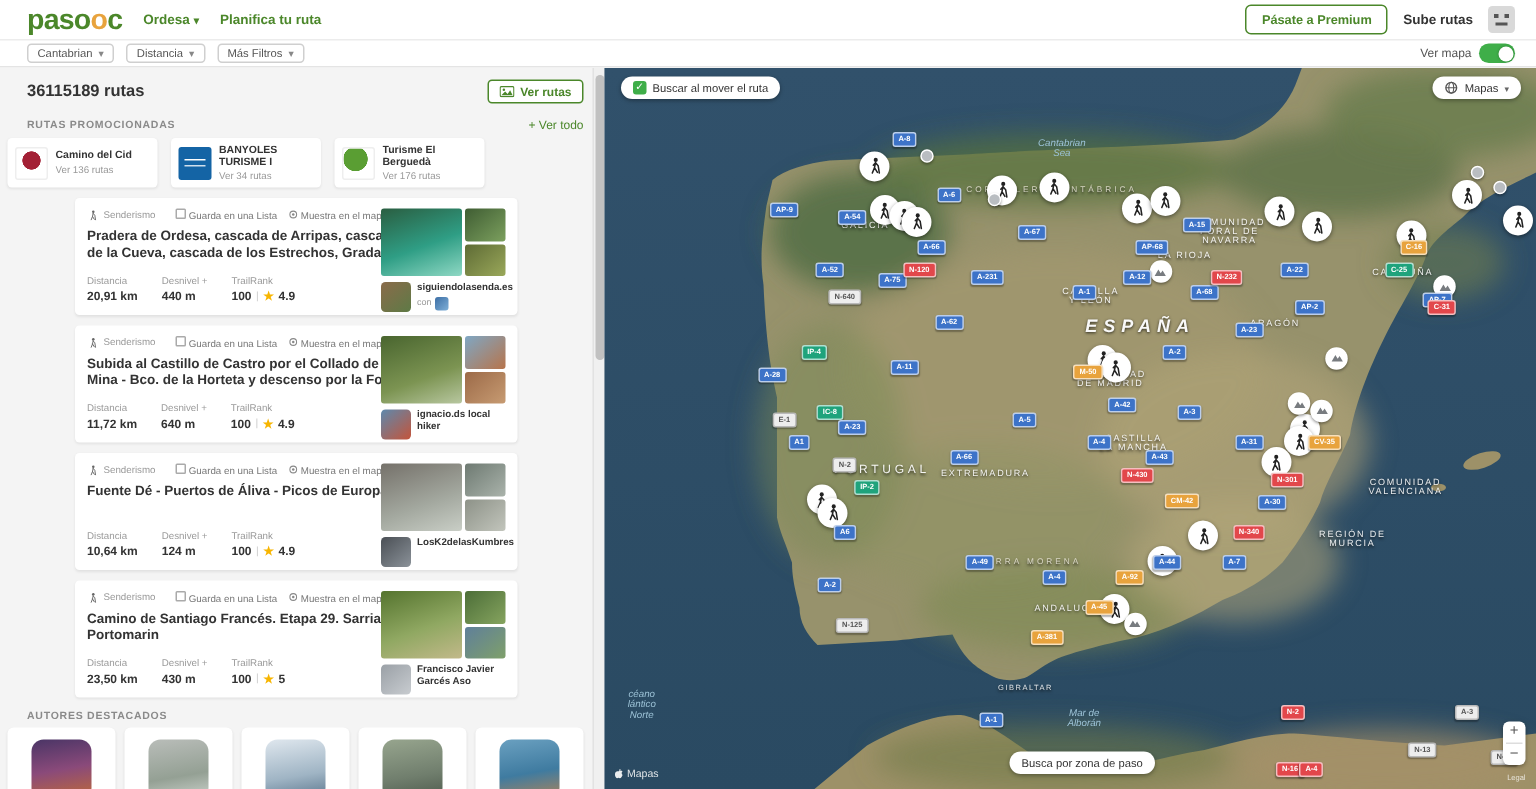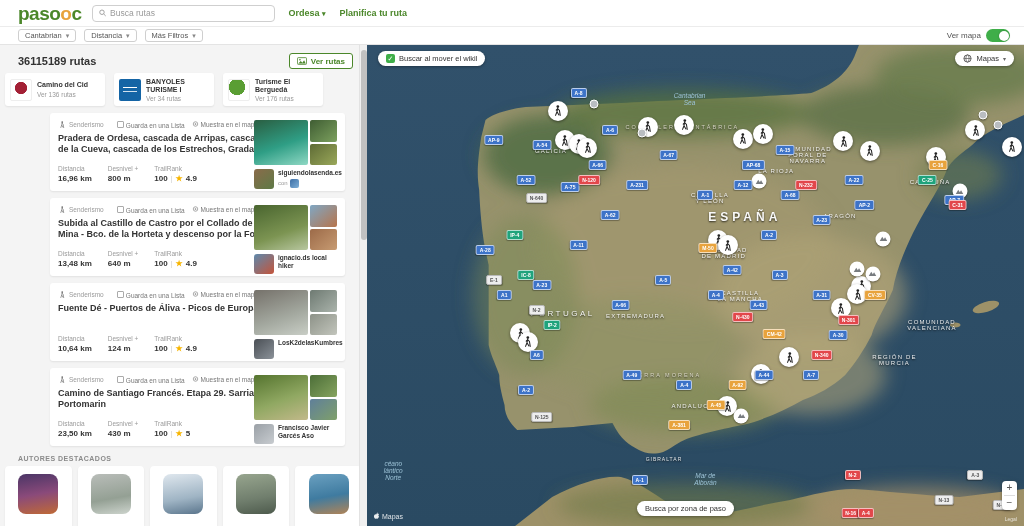--- a/index.html
+++ b/index.html
@@ -25,21 +25,21 @@
   .filterbar { height:18px; background:#fff; border-bottom:1px solid #e4e4e4; display:flex; align-items:center; padding:0 14px 0 18px; position:relative; z-index:30; }
   .chip { border:1px solid #cfcfcf; border-radius:3px; height:13px; display:flex; align-items:center; gap:4px; padding:0 6px; font-size:7.5px; color:#555; margin-right:8px; background:#fff; cursor:pointer; }
   .chip .caret { color:#888; }
   .ver-mapa { margin-left:auto; display:flex; align-items:center; gap:5px; }
   .ver-mapa-label { font-size:8px; color:#555; }
   .toggle { width:24px; height:13px; border-radius:7px; background:#3fae49; position:relative; cursor:pointer; }
   .toggle:after { content:""; position:absolute; right:1.5px; top:1.5px; width:10px; height:10px; border-radius:50%; background:#fff; box-shadow:0 0 2px rgba(0,0,0,.3); }
 
   
   .content { display:flex; height:481px; }
-  .sidebar { width:367px; background:#f4f4f4; position:relative; flex:none; overflow:hidden; }
+  .sidebar { width:403px; background:#f4f4f4; position:relative; flex:none; overflow:hidden; }
   .sidebar-scrollbar { position:absolute; right:0; top:0; width:8px; height:100%; background:#f0f0f0; border-left:1px solid #e2e2e2; }
   .sidebar-thumb { position:absolute; top:5px; width:6px; left:1px; height:190px; background:#c1c1c1; border-radius:3px; }
 
   
   .results-row { display:flex; align-items:center; padding:8px 14px 0 18px; }
   .results-count { font-size:11px; font-weight:bold; color:#333; }
   .verfotos-btn { margin-left:auto; border:1px solid #4b872a; background:#fff; color:#4b872a; border-radius:3px; font-size:8px; font-weight:bold; height:16px; display:flex; align-items:center; gap:4px; padding:0 7px; cursor:pointer; }
 
   
   .promo-head { display:flex; align-items:center; padding:10px 14px 0 18px; }
@@ -142,29 +142,27 @@
   .zoomctrl .zd { height:1px; background:#ddd; margin:0 2px; }
   .legal { position:absolute; right:7px; bottom:4px; font-size:5px; color:rgba(255,255,255,.75); z-index:20; }
   .attribution { position:absolute; left:6px; bottom:6px; font-size:7px; color:rgba(255,255,255,.85); display:flex; align-items:center; gap:2px; z-index:20; }
   .apple { width:7px; height:8px; }
 </style>
 </head>
 <body>
 
 <header class="topbar">
   <div class="brand"><span>paso</span><span class="o">o</span><span>c</span></div>
-  <div class="searchbox">
-    <svg class="mag" width="8" height="8" viewBox="0 0 10 10">
-        <circle cx="4" cy="4" r="3" fill="none" stroke="#999" stroke-width="1.2"></circle>
-        <line x1="6.3" y1="6.3" x2="9" y2="9" stroke="#999" stroke-width="1.2"></line>
-      </svg>
-    <input type="text" placeholder="Busca rutas" style="">
-  </div>
   <span class="nav-link"><span>Ordesa</span> <span class="caret">▾</span></span>
   <span class="nav-link">Planifica tu ruta</span>
+  <div class="top-right">
+    <button class="premium-btn">Pásate a Premium</button>
+    <span class="sube">Sube rutas</span>
+    <div class="avatar-btn"></div>
+  </div>
 </header>
 
 <div class="filterbar">
   <div class="chip">
       <span>Cantabrian</span>
       <span class="caret">▾</span>
     </div>
   <div class="chip">
       <span>Distancia</span>
       <span class="caret">▾</span>
@@ -188,20 +186,24 @@
       <button class="verfotos-btn">
         <svg width="10" height="8" viewBox="0 0 12 9">
             <rect x="0.5" y="0.5" width="11" height="8" rx="1" fill="none" stroke="#4b872a"></rect>
             <circle cx="3.5" cy="3" r="1" fill="#4b872a"></circle>
             <path d="M1.5 7.5 L4.5 4.5 L6.5 6.5 L8.5 3.5 L10.5 7.5 Z" fill="#4b872a"></path>
           </svg>
         <span>Ver rutas</span>
       </button>
     </div>
 
+    <div class="promo-head">
+      <span class="section-label">RUTAS PROMOCIONADAS</span>
+      <span class="vertodo">+ Ver todo</span>
+    </div>
     <div class="promo-row">
       <div class="promo-card">
         <div class="promo-logo cid"></div>
         <div class="promo-txt">
             <div class="promo-title">Camino del Cid</div>
             <div class="promo-sub">Ver 136 rutas</div>
           </div>
       </div>
       <div class="promo-card">
         <div class="promo-logo banyoles"></div>
@@ -233,25 +235,25 @@
             <span><svg width="7" height="6" viewBox="0 0 10 8">
                 <circle cx="5" cy="4" r="3.2" fill="none" stroke="#888"></circle>
                 <circle cx="5" cy="4" r="1.2" fill="#888"></circle>
               </svg> <span>Muestra en el mapa</span></span>
           </span>
       </div>
       <div class="trail-title">Pradera de Ordesa, cascada de Arripas, cascada de la Cueva, cascada de los Estrechos, Gradas de Soaso, Cola de Caballo</div>
       <div class="stats">
         <div>
             <div class="stat-label">Distancia</div>
-            <div class="stat-value">16,96 km</div>
+            <div class="stat-value">20,91 km</div>
           </div>
         <div>
             <div class="stat-label">Desnivel +</div>
-            <div class="stat-value">800 m</div>
+            <div class="stat-value">440 m</div>
           </div>
         <div>
             <div class="stat-label">TrailRank</div>
             <div class="stat-value">
               <span>100</span>
               <span class="divider">|</span>
               <span class="star">★</span>
               <span>4.9</span>
             </div>
           </div>
@@ -289,21 +291,21 @@
             <span><svg width="7" height="6" viewBox="0 0 10 8">
                 <circle cx="5" cy="4" r="3.2" fill="none" stroke="#888"></circle>
                 <circle cx="5" cy="4" r="1.2" fill="#888"></circle>
               </svg> <span>Muestra en el mapa</span></span>
           </span>
       </div>
       <div class="trail-title">Subida al Castillo de Castro por el Collado de la Mina - Bco. de la Horteta y descenso por la Font de la Penyeta (IBP 73 HKG)</div>
       <div class="stats">
         <div>
             <div class="stat-label">Distancia</div>
-            <div class="stat-value">13,48 km</div>
+            <div class="stat-value">11,72 km</div>
           </div>
         <div>
             <div class="stat-label">Desnivel +</div>
             <div class="stat-value">640 m</div>
           </div>
         <div>
             <div class="stat-label">TrailRank</div>
             <div class="stat-value">
               <span>100</span>
               <span class="divider">|</span>
@@ -492,21 +494,21 @@
         <ellipse cx="300" cy="460" rx="120" ry="22" fill="#6f7a4a" opacity=".6"></ellipse>
         <ellipse cx="520" cy="465" rx="100" ry="24" fill="#a5906a" opacity=".7"></ellipse>
       </g>
     </svg>
 
     <div id="label-layer" style="position:absolute;inset:0;">
         <span class="maplabel lbl-sea" style="left: 49.1%; top: 11.2%;">Cantabrian
 Sea</span>
         <span class="maplabel lbl-range" style="left: 48%; top: 17%;">CORDILLERA  CANTÁBRICA</span>
         <span class="maplabel lbl-region" style="left: 28%; top: 22%;">GALICIA</span>
-        <span class="maplabel lbl-country-big" style="left: 57.5%; top: 35.8%;">ESPAÑA</span>
+        <span class="maplabel lbl-country-big" style="left: 57.5%; top: 35.8%; font-style: italic;">ESPAÑA</span>
         <span class="maplabel lbl-region" style="left: 52.2%; top: 31.8%;">CASTILLA
 Y LEÓN</span>
         <span class="maplabel lbl-region" style="left: 67.1%; top: 22.9%;">COMUNIDAD
 FORAL DE
 NAVARRA</span>
         <span class="maplabel lbl-region" style="left: 62.3%; top: 26.2%;">LA RIOJA</span>
         <span class="maplabel lbl-region" style="left: 85.7%; top: 28.5%;">CATALUÑA</span>
         <span class="maplabel lbl-region" style="left: 72%; top: 35.6%;">ARAGÓN</span>
         <span class="maplabel lbl-region" style="left: 54.3%; top: 43.2%;">COMUNIDAD
 DE MADRID</span>
@@ -763,21 +765,21 @@
         <div class="shield red" style="left: 73.9%; top: 89.4%;">N-2</div>
         <div class="shield red" style="left: 73.6%; top: 97.3%;">N-16</div>
         <div class="shield red" style="left: 75.9%; top: 97.3%;">A-4</div>
         <div class="shield white" style="left: 87.8%; top: 94.6%;">N-13</div>
         <div class="shield white" style="left: 92.6%; top: 89.4%;">A-3</div>
         <div class="shield white" style="left: 96.6%; top: 95.6%;">N-11</div>
       </div>
 
     <div class="map-pill pill-search-move">
       <span class="check">✓</span>
-      <span>Buscar al mover el wikil</span>
+      <span>Buscar al mover el ruta</span>
     </div>
     <div class="map-pill pill-mapas">
       <svg class="globe" viewBox="0 0 10 10">
           <circle cx="5" cy="5" r="4" fill="none" stroke="#555" stroke-width="1"></circle>
           <ellipse cx="5" cy="5" rx="1.8" ry="4" fill="none" stroke="#555" stroke-width=".8"></ellipse>
           <line x1="1" y1="5" x2="9" y2="5" stroke="#555" stroke-width=".8"></line>
         </svg>
       <span>Mapas</span>
       <span class="pill-caret">▾</span>
     </div>

